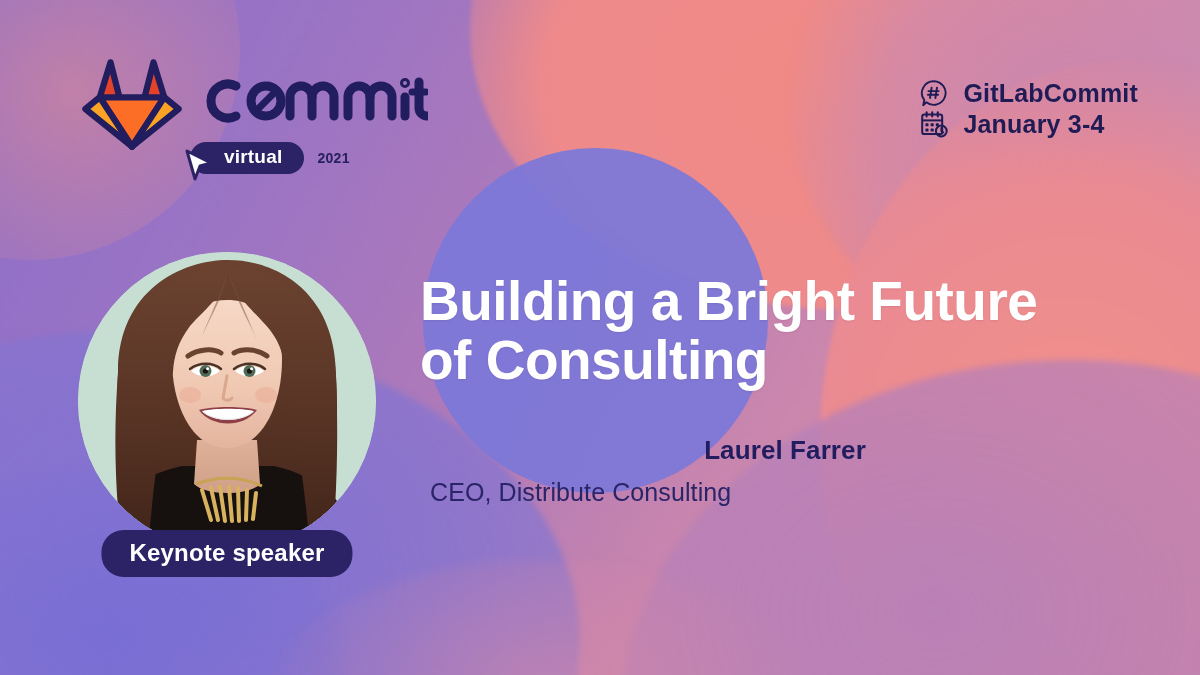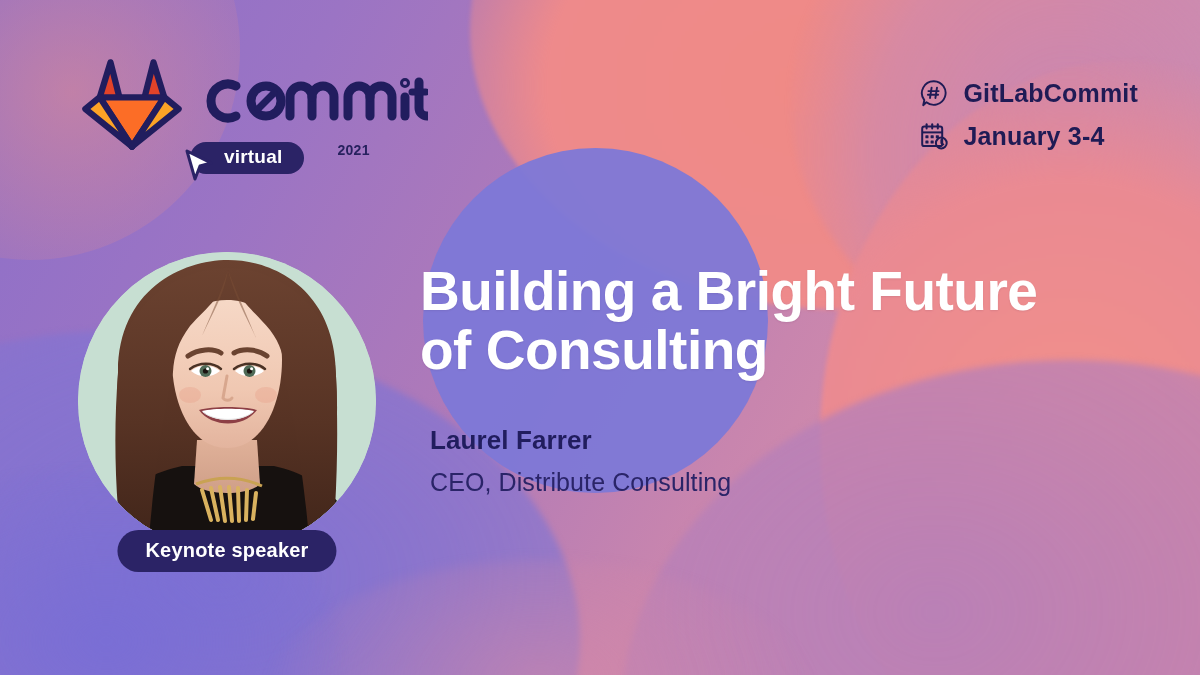--- a/index.html
+++ b/index.html
@@ -90,22 +90,21 @@
   .tanuki { width: 108px; height: 104px; display:block; }
   .commit-word {
     margin-left: 14px;
     margin-top: 22px;
   }
   .commit-svg { display: block; }
   .virtual-row {
     position: absolute;
     left: 190px; top: 142px;
     display: flex;
-    align-items: flex-start;
-    gap: 20px;
+    align-items: center;
   }
   .cursor-icon {
     position: absolute;
     left: -8px; top: 6px;
     width: 34px; height: 36px;
     z-index: 3;
   }
   .virtual-pill {
     background: #2b2366;
     color: #ffffff;
@@ -123,21 +122,21 @@
     font-weight: bold;
     letter-spacing: 0.3px;
   }
 
   
   .meta-block {
     position: absolute;
     right: 62px; top: 78px;
     display: flex;
     flex-direction: column;
-    gap: 13px;
+    gap: 1px;
     align-items: flex-start;
   }
   .meta-row {
     display: flex;
     align-items: center;
     gap: 14px;
   }
   .meta-icon { width: 30px; height: 30px; flex: 0 0 auto; }
   .meta-text {
     color: #1f1b55;
@@ -161,50 +160,51 @@
     background: #c7dfd2;
   }
   .photo-svg { display: block; width: 100%; height: 100%; }
   .keynote-badge {
     position: absolute;
     left: 50%;
     transform: translateX(-50%);
     top: 278px;
     background: #2b2366;
     color: #ffffff;
-    font-size: 20px;
+    font-size: 24px;
     font-weight: bold;
     border-radius: 22px;
     padding: 9px 28px 10px;
     white-space: nowrap;
     letter-spacing: 0.2px;
     z-index: 4;
   }
 
   
   .content {
     position: absolute;
-    left: 420px; top: 262px;
+    left: 420px; top: 272px;
     width: 720px;
   }
   .talk-title {
     color: #ffffff;
     font-size: 55px;
     font-weight: bold;
     line-height: 1.08;
     letter-spacing: -0.5px;
     margin: 0;
     text-shadow: 0 1px 2px rgba(60,30,80,0.10);
   }
   .speaker-name {
     color: #211d5e;
     font-size: 26px;
     font-weight: bold;
     margin: 44px 0 0 10px;
     letter-spacing: 0.1px;
+    text-align: center;
   }
   .speaker-role {
     color: #2a2468;
     font-size: 25px;
     font-weight: normal;
     margin: 12px 0 16px 10px;
     letter-spacing: 0.1px;
   }
 </style>
 </head>

